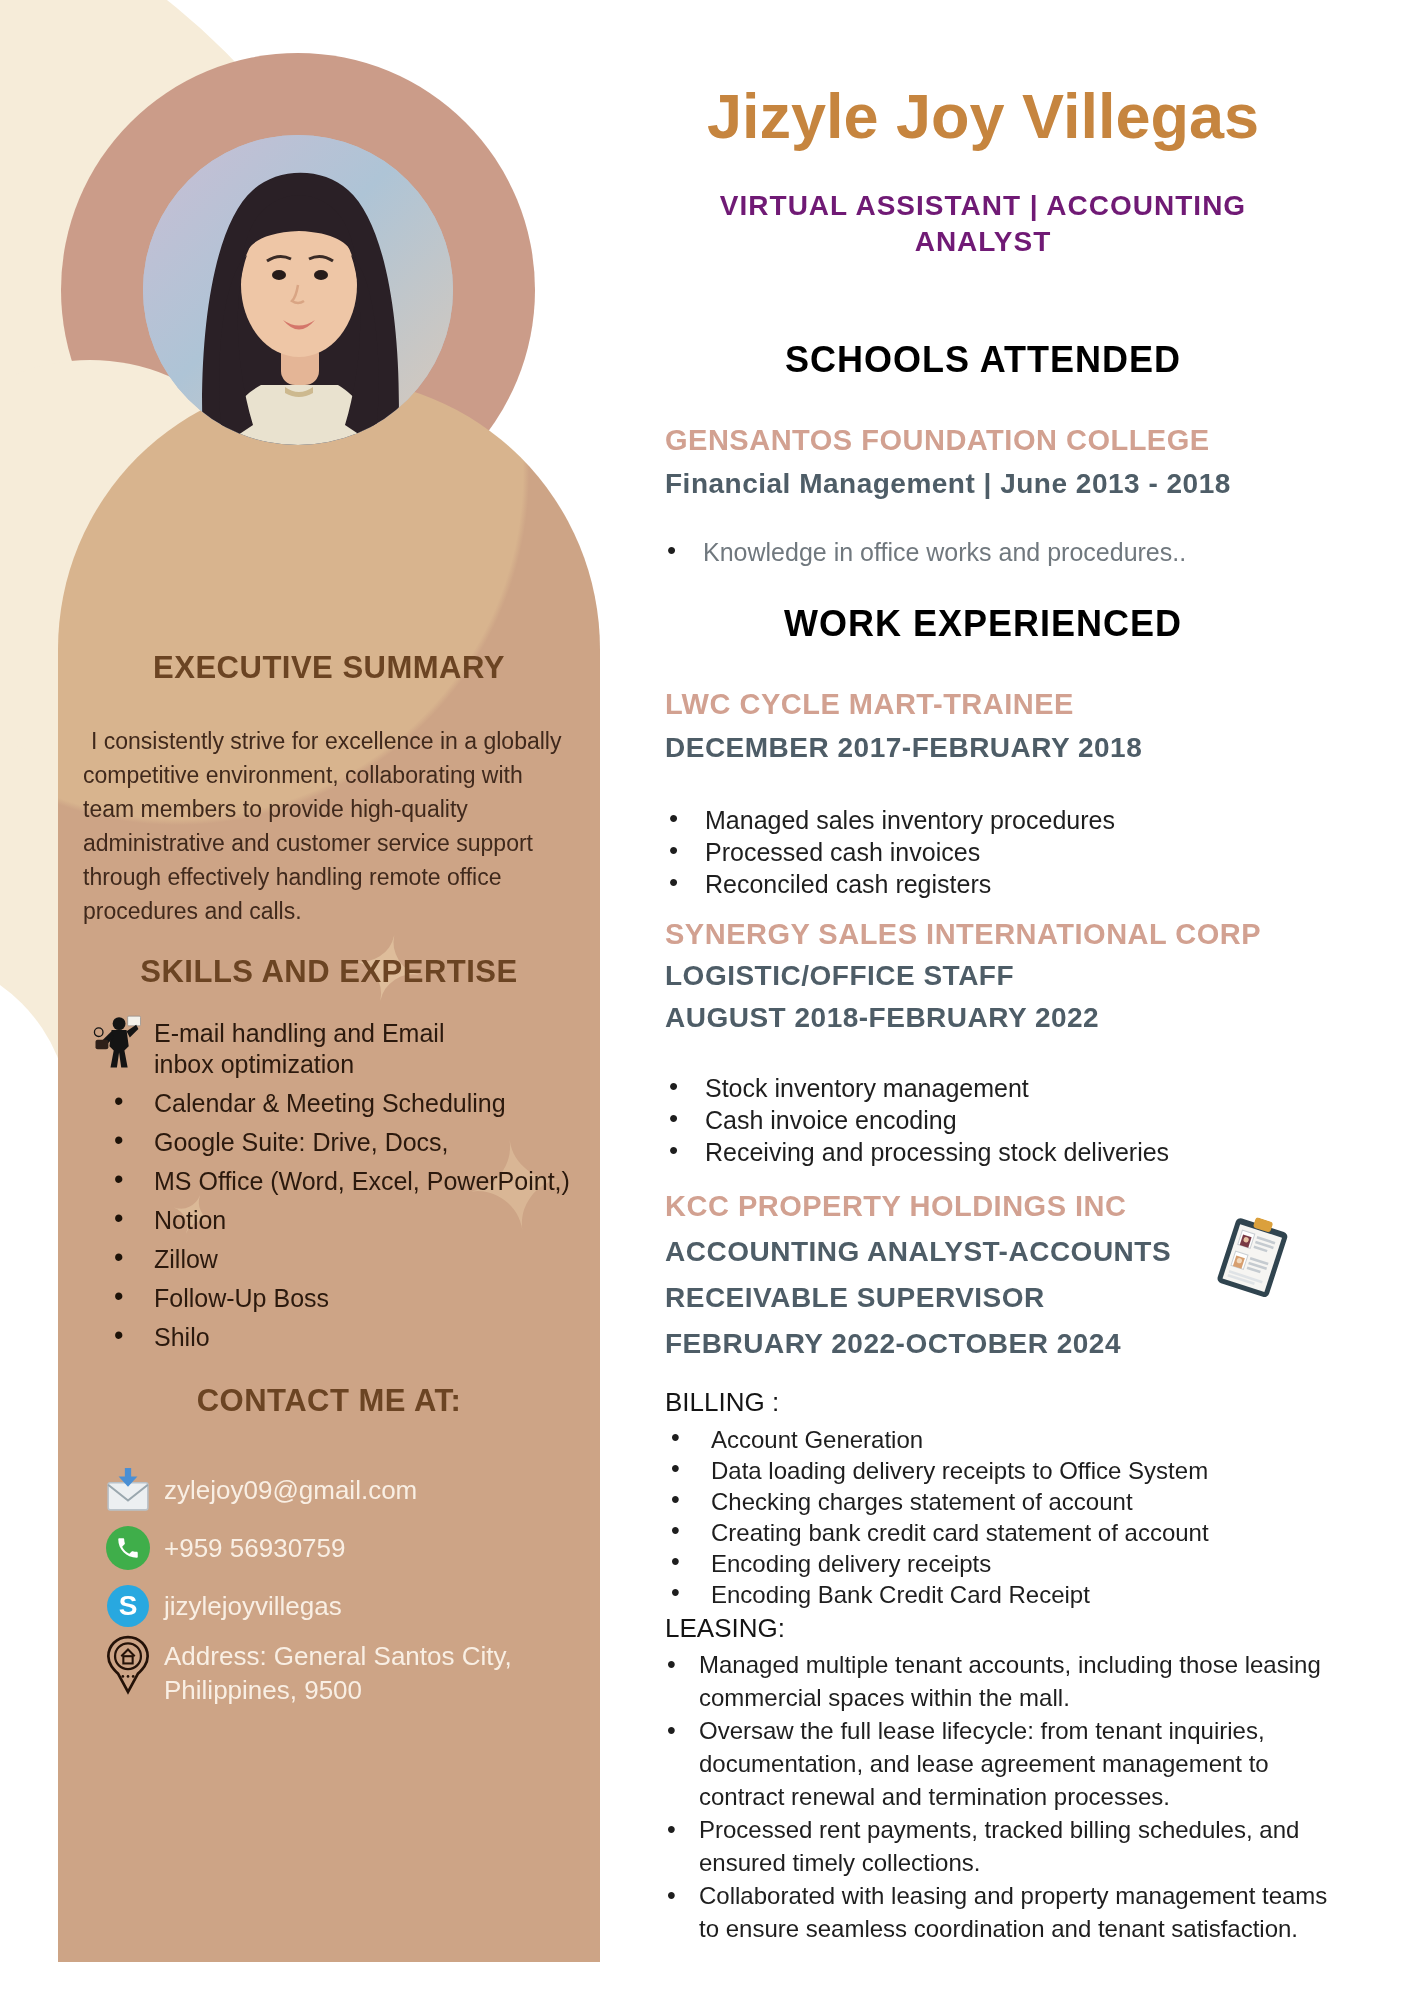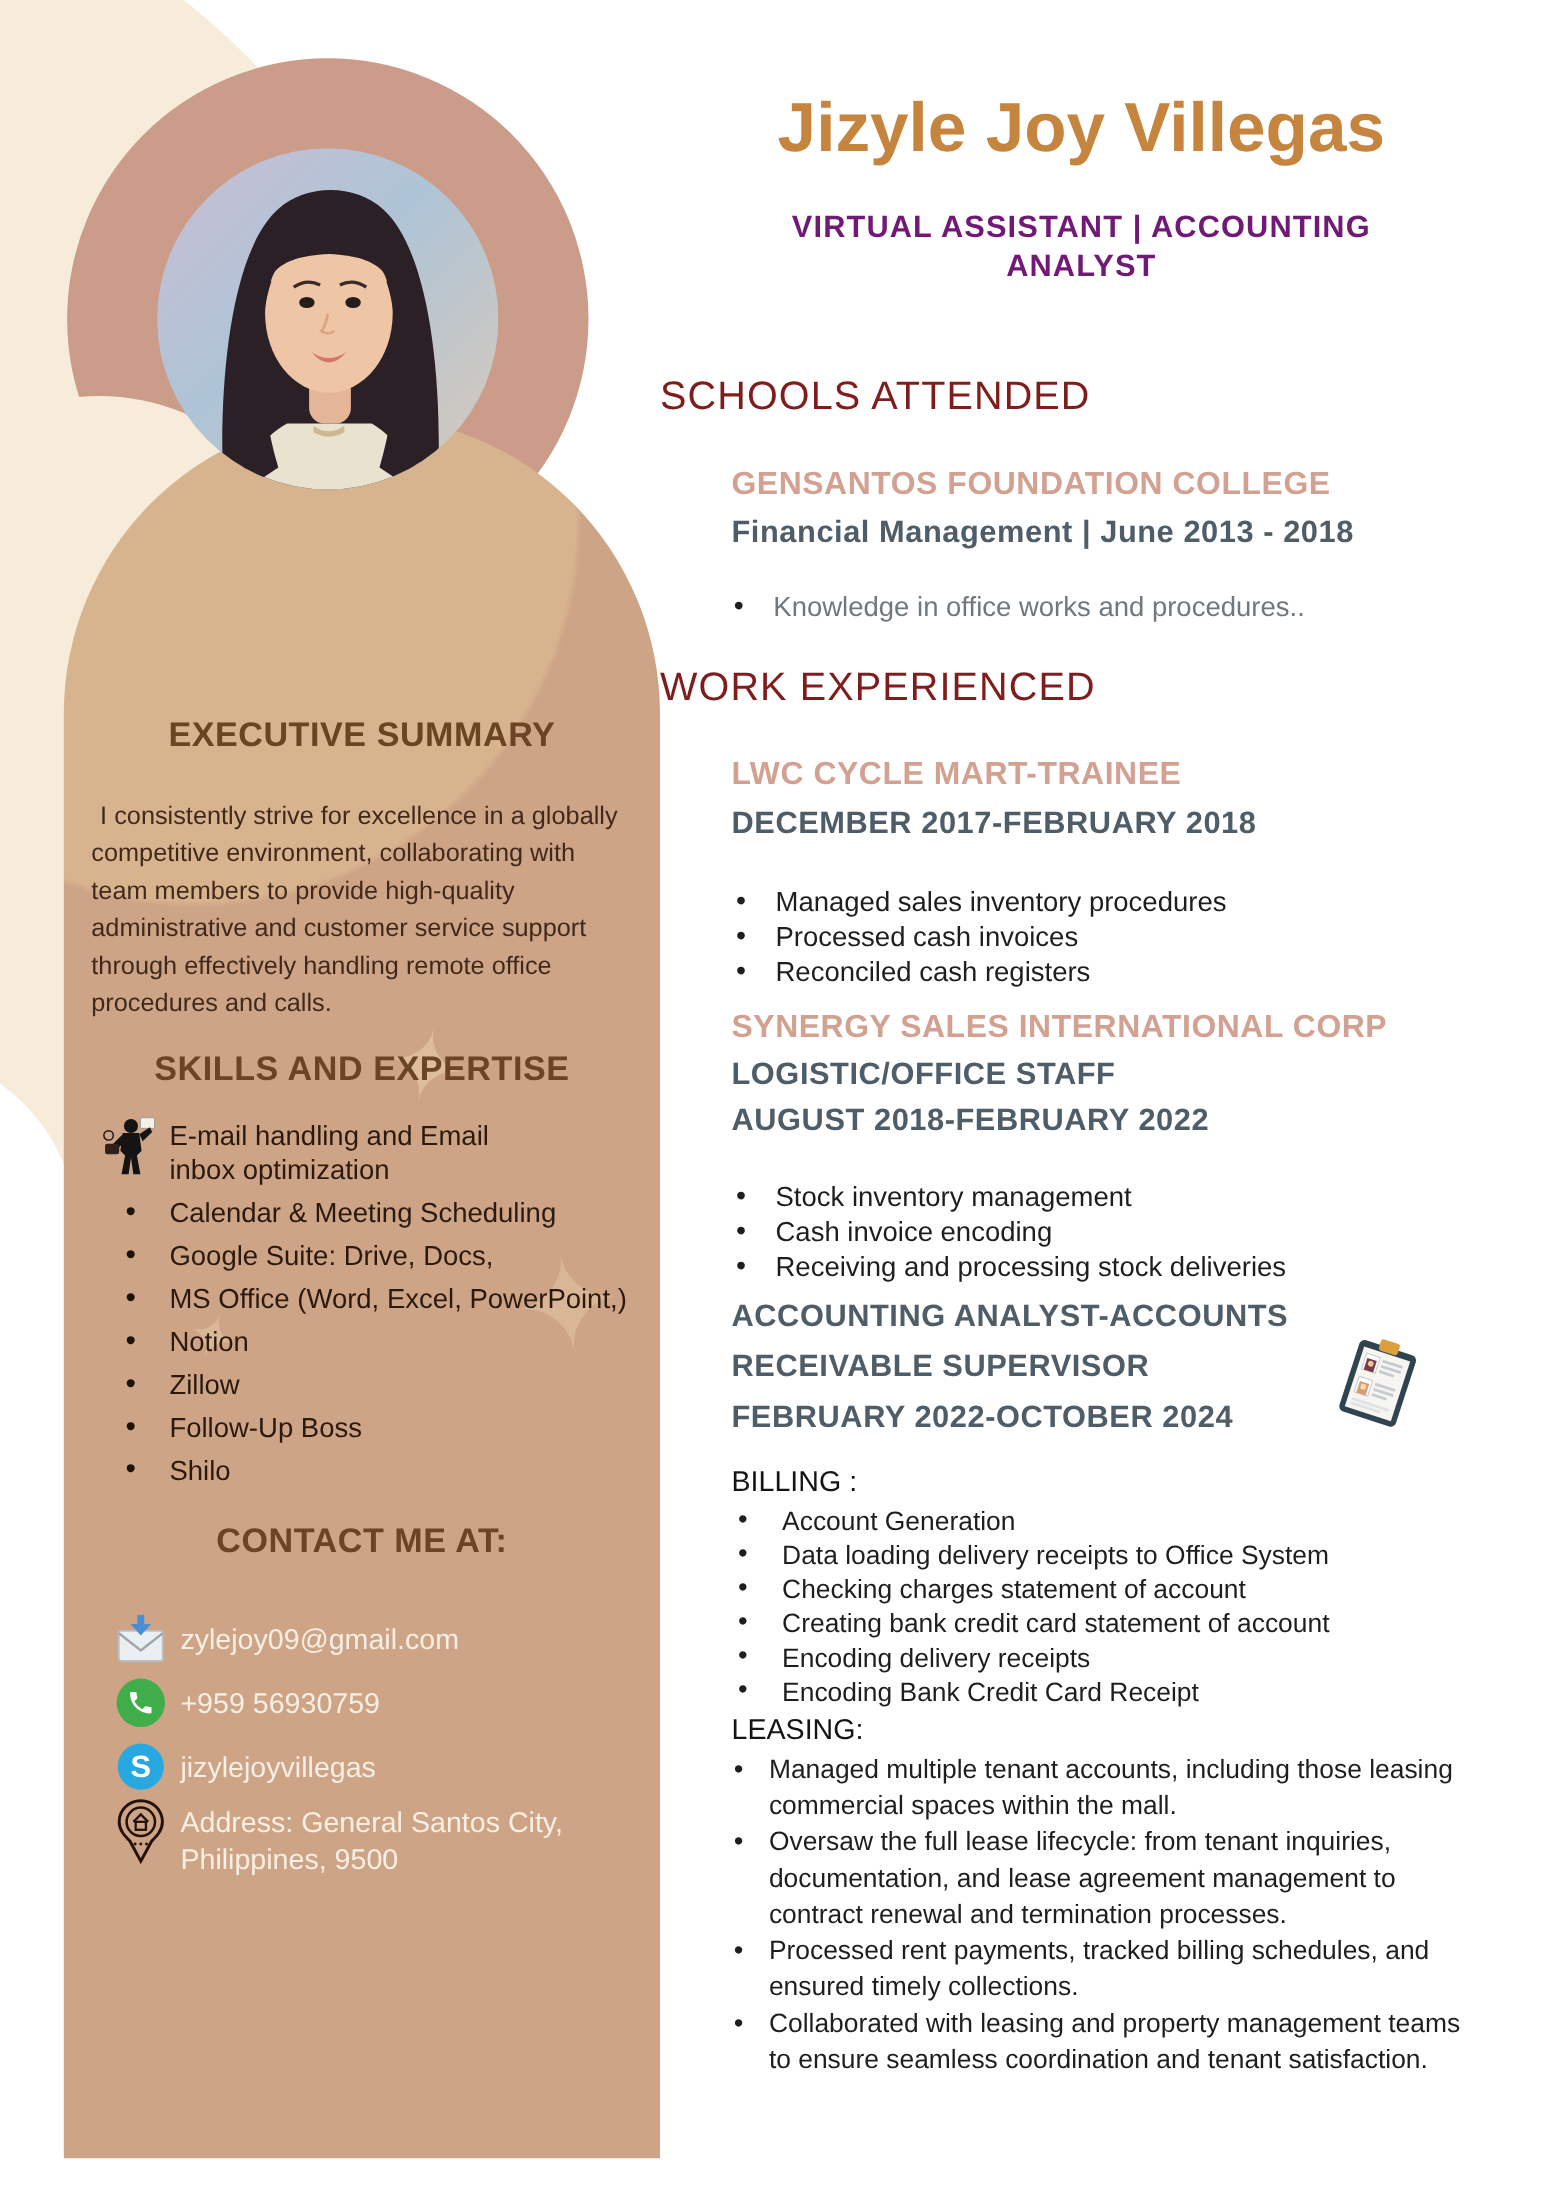--- a/index.html
+++ b/index.html
@@ -58,22 +58,22 @@
   
   .photo-circle { position:absolute; left:143px; top:135px; width:310px; height:310px;
     border-radius:50%; overflow:hidden; background:#b9c3d2; }
 
   
   .main { position:absolute; left:600px; top:0; width:766px; }
   .name { margin-top:80px; text-align:center; font-size:63px; line-height:72px;
     font-weight:bold; color:#c6853f; }
   .subtitle { margin-top:36px; text-align:center; font-size:28px; line-height:36px;
     font-weight:bold; color:#701a75; letter-spacing:1px; }
-  .section-title { margin-top:78px; text-align:left; font-size:36px; line-height:44px;
-    font-weight:normal; color:#7f1d1d; letter-spacing:1px; }
+  .section-title { margin-top:78px; text-align:center; font-size:36px; line-height:44px;
+    font-weight:bold; color:#000000; letter-spacing:1px; }
   .section-title.work { margin-top:34px; }
   .lblock { margin-left:65px; margin-right:20px; }
   .org   { font-size:29px; line-height:36px; font-weight:bold; color:#d2a191; letter-spacing:.5px; }
   .slate { font-size:28px; line-height:36px; font-weight:bold; color:#4e5d67; letter-spacing:.5px; }
   .mt40{margin-top:40px;} .mt20{margin-top:20px;} .mt16{margin-top:16px;}
   .mt10{margin-top:10px;} .mt8{margin-top:8px;} .mt6{margin-top:6px;}
   .edu-bullet { margin-top:34px; position:relative; padding-left:38px; font-size:25px;
     line-height:32px; color:#70787e; }
   .edu-bullet .dot { position:absolute; left:2px; top:-2px; color:#1e1e1e; font-size:26px; }
   .job-bullets { margin-top:38px; list-style:none; }
@@ -250,20 +250,21 @@
 
       <div class="org mt16">SYNERGY SALES INTERNATIONAL CORP</div>
       <div class="slate mt6">LOGISTIC/OFFICE STAFF</div>
       <div class="slate mt6">AUGUST 2018-FEBRUARY 2022</div>
       <ul class="job-bullets" style="margin-top:36px">
         <li><span class="dot">•</span><span>Stock inventory management</span></li>
         <li><span class="dot">•</span><span>Cash invoice encoding</span></li>
         <li><span class="dot">•</span><span>Receiving and processing stock deliveries</span></li>
       </ul>
 
+      <div class="org mt20">KCC PROPERTY HOLDINGS INC</div>
       <div class="slate mt10">ACCOUNTING ANALYST-ACCOUNTS</div>
       <div class="slate mt10">RECEIVABLE SUPERVISOR</div>
       <div class="slate mt10">FEBRUARY 2022-OCTOBER 2024</div>
 
       <div class="sub-label">BILLING :</div>
       <ul class="billing-list">
         <li><span class="dot">•</span><span>Account Generation</span></li>
         <li><span class="dot">•</span><span>Data loading delivery receipts to Office System</span></li>
         <li><span class="dot">•</span><span>Checking charges statement of account</span></li>
         <li><span class="dot">•</span><span>Creating bank credit card statement of account</span></li>

